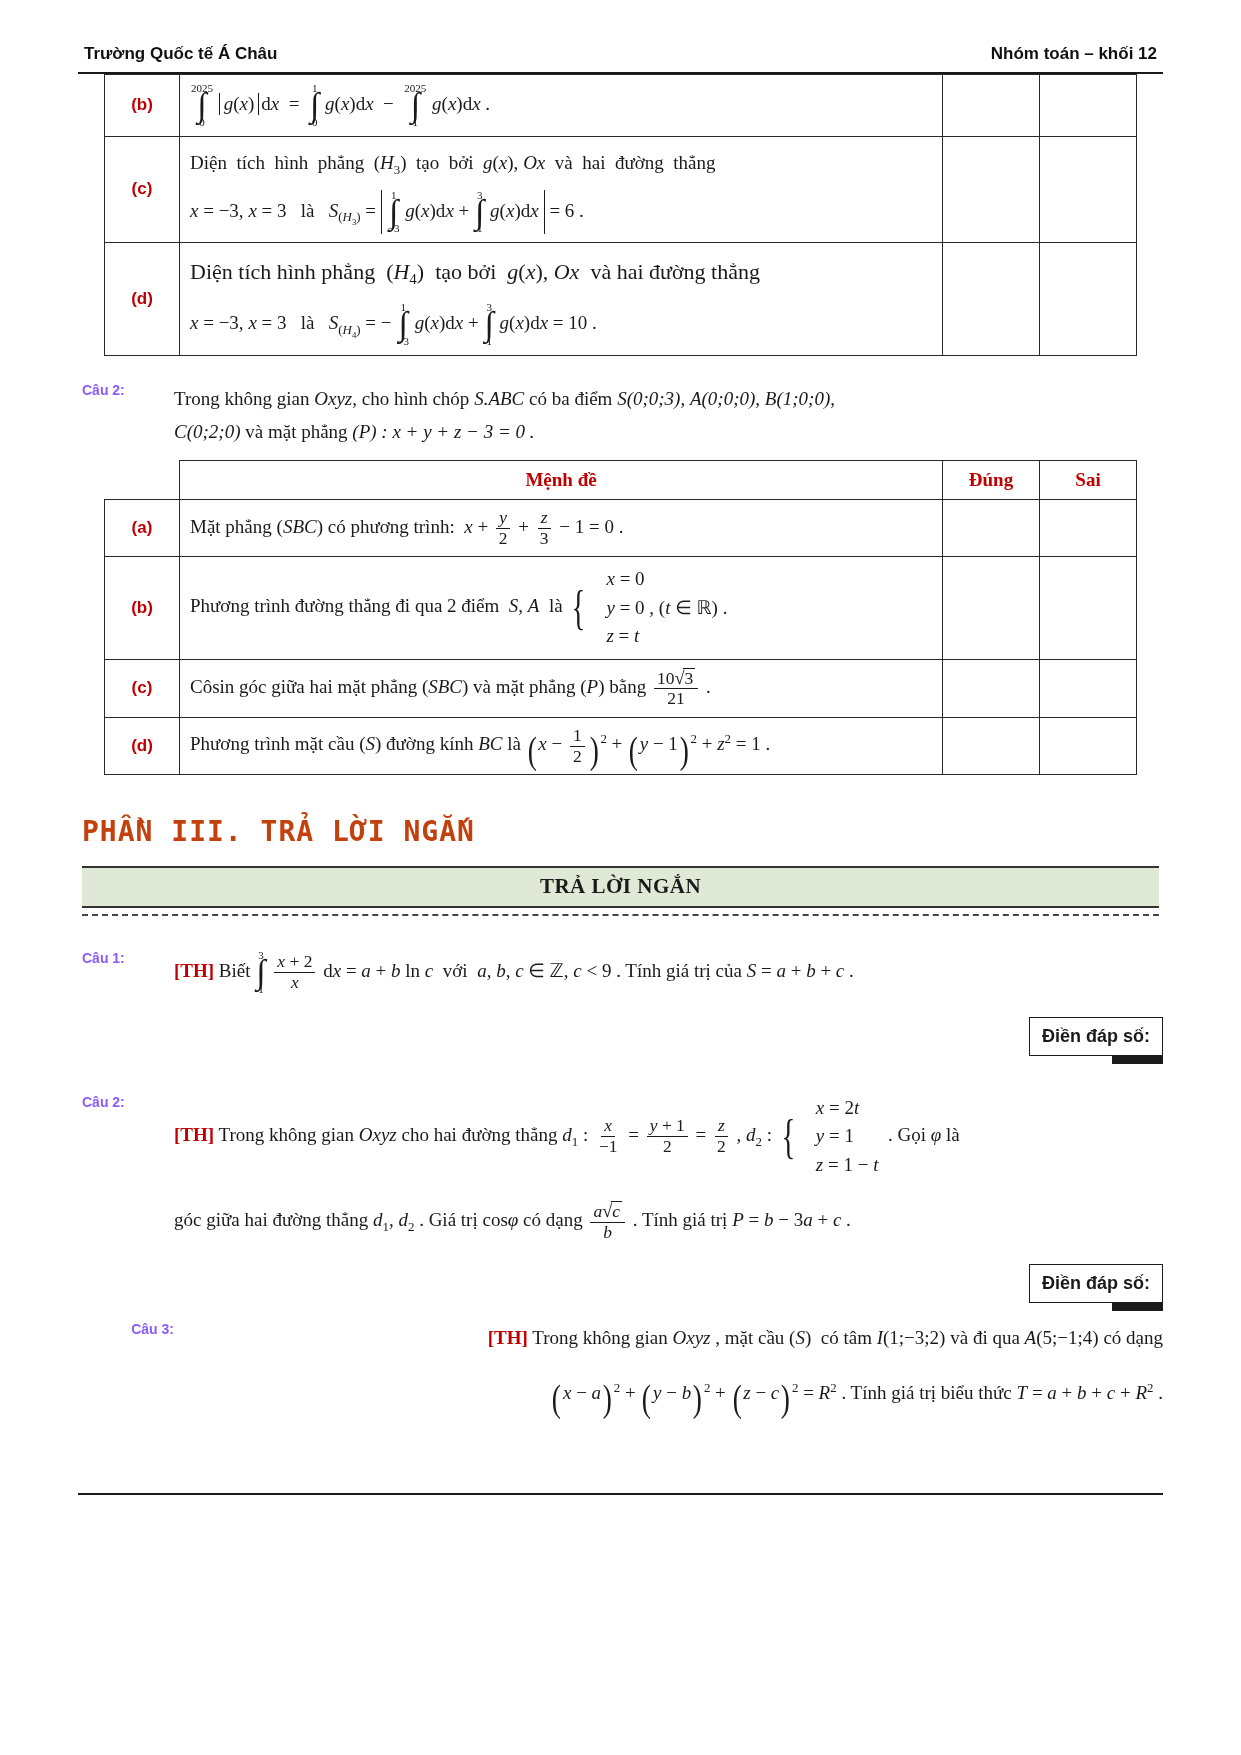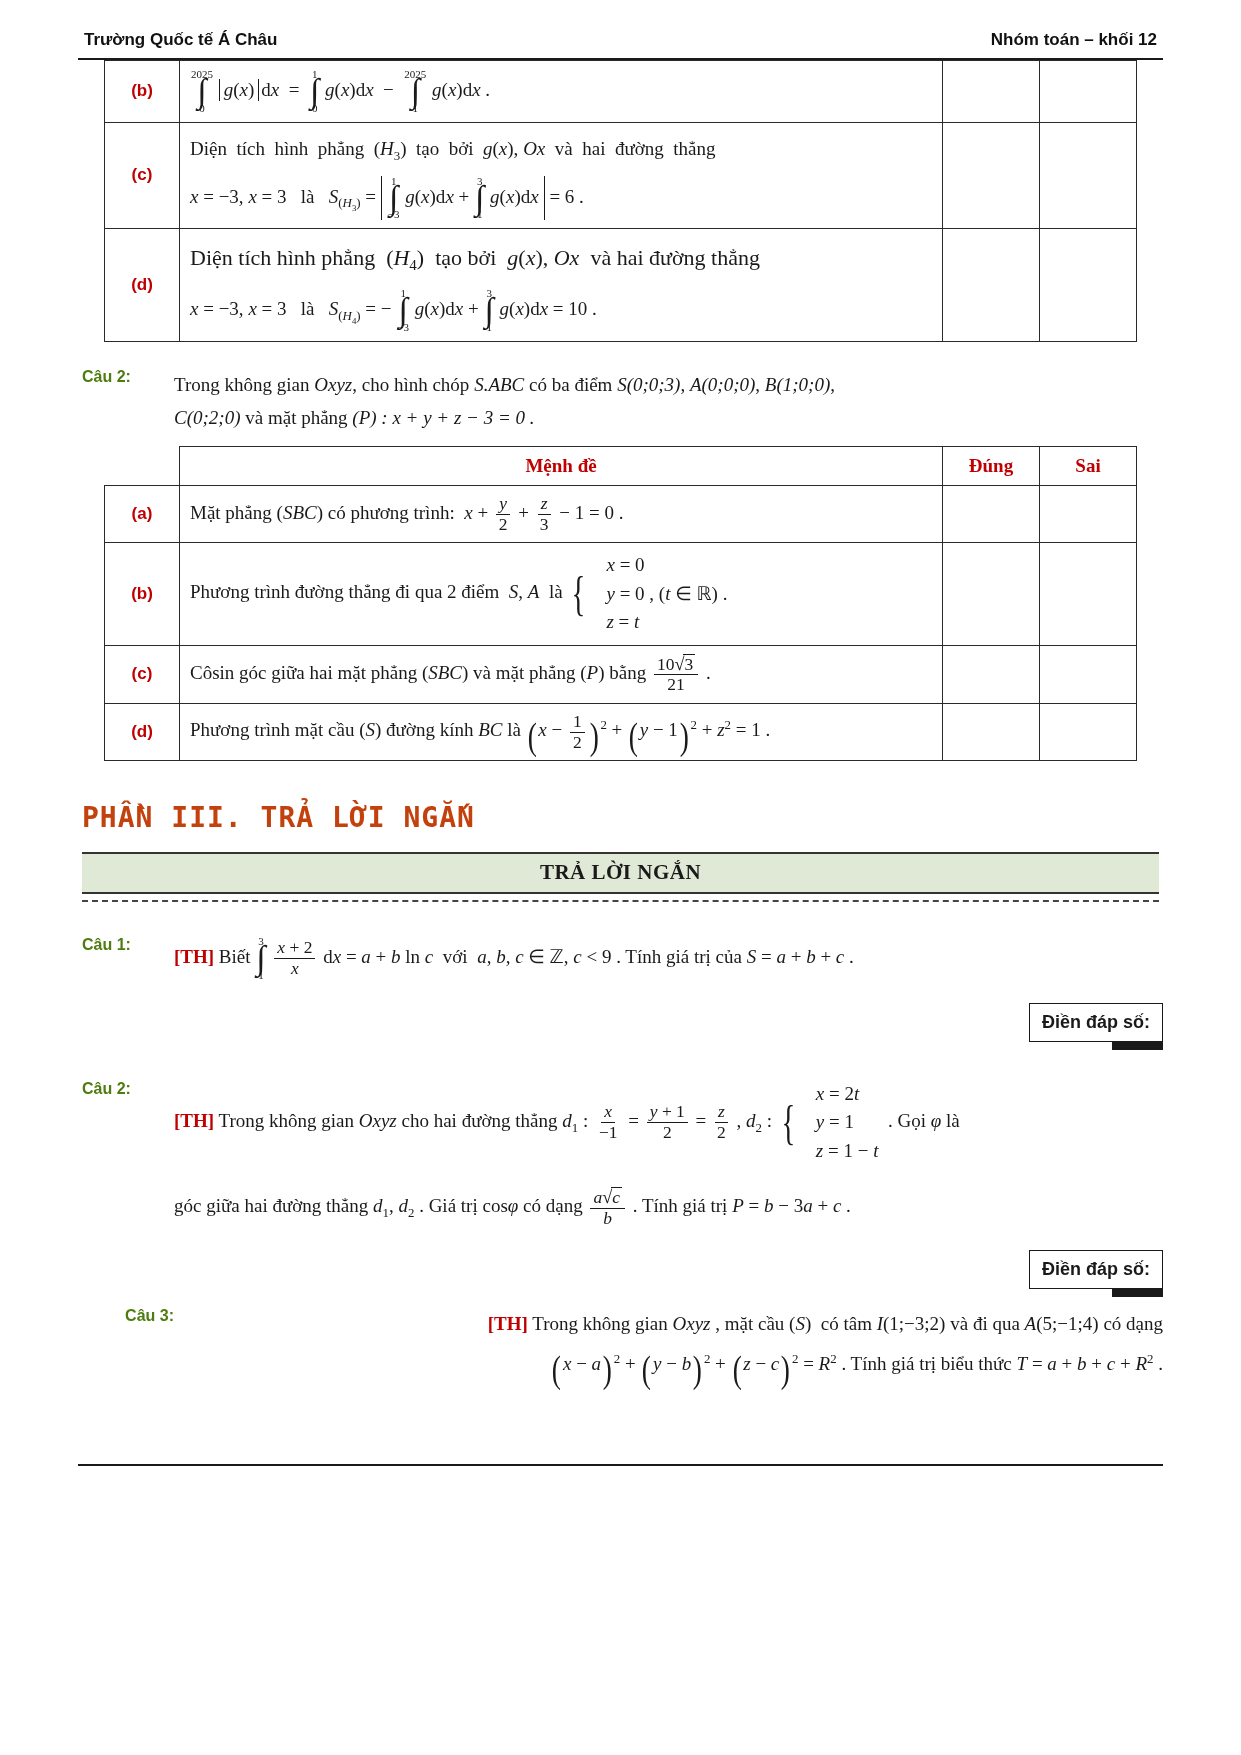--- a/index.html
+++ b/index.html
@@ -11,21 +11,21 @@
     width: 1241px;
     min-height: 1755px;
     font-family: "Liberation Serif", serif;
     color: #1a1a1a;
     position: relative;
   }
   .page {
     width: 1241px;
     min-height: 1755px;
     box-sizing: border-box;
-    padding: 30px 78px 0 78px;
+    padding: 44px 78px 0 78px;
     position: relative;
   }
 
   
   .header {
     display: flex;
     justify-content: space-between;
     align-items: baseline;
     font-family: "Liberation Sans", sans-serif;
     font-weight: bold;
@@ -160,24 +160,24 @@
   th.head-red { color: #c00000; }
   .tbl-wrap { margin: 0 26px 0 26px; }
 
   
   .qrow {
     display: flex;
     align-items: flex-start;
     margin-top: 26px;
   }
   .qlabel {
-    color: #4d7c0f;
+    color: #8b5cf6;
     font-weight: bold;
     font-family: "Liberation Sans", sans-serif;
-    font-size: 16px;
+    font-size: 14px;
     width: 92px;
     flex: 0 0 92px;
     padding-left: 4px;
   }
   .qbody {
     flex: 1 1 auto;
     font-size: 19px;
     line-height: 1.75;
   }
   .th-tag { color: #c00000; font-weight: bold; font-family: "Liberation Serif", serif; }
@@ -522,21 +522,21 @@
   </div>
 
   <div class="qrow" style="margin-top:6px;text-align:right;">
     <div class="qlabel">Câu 3:</div>
     <div class="qbody">
       <span class="th-tag">[TH]</span>
       <span class="mathy">
         Trong không gian <i class="v">Oxyz</i> , mặt cầu (<i class="v">S</i>) &nbsp;có tâm
         <i class="v">I</i>(1;−3;2) và đi qua <i class="v">A</i>(5;−1;4) có dạng
       </span>
-      <div style="margin-top:6px;" class="mathy">
+      <div style="margin-top:21px;" class="mathy">
         <span class="bigparen">(</span><i class="v">x</i> − <i class="v">a</i><span class="bigparen">)</span><sup class="p">2</sup>
         + <span class="bigparen">(</span><i class="v">y</i> − <i class="v">b</i><span class="bigparen">)</span><sup class="p">2</sup>
         + <span class="bigparen">(</span><i class="v">z</i> − <i class="v">c</i><span class="bigparen">)</span><sup class="p">2</sup>
         = <i class="v">R</i><sup class="p">2</sup> . Tính giá trị biểu thức
         <i class="v">T</i> = <i class="v">a</i> + <i class="v">b</i> + <i class="v">c</i> + <i class="v">R</i><sup class="p">2</sup> .
       </div>
     </div>
   </div>
 
   <div class="footer-rule" style="margin-top:84px;"></div>

